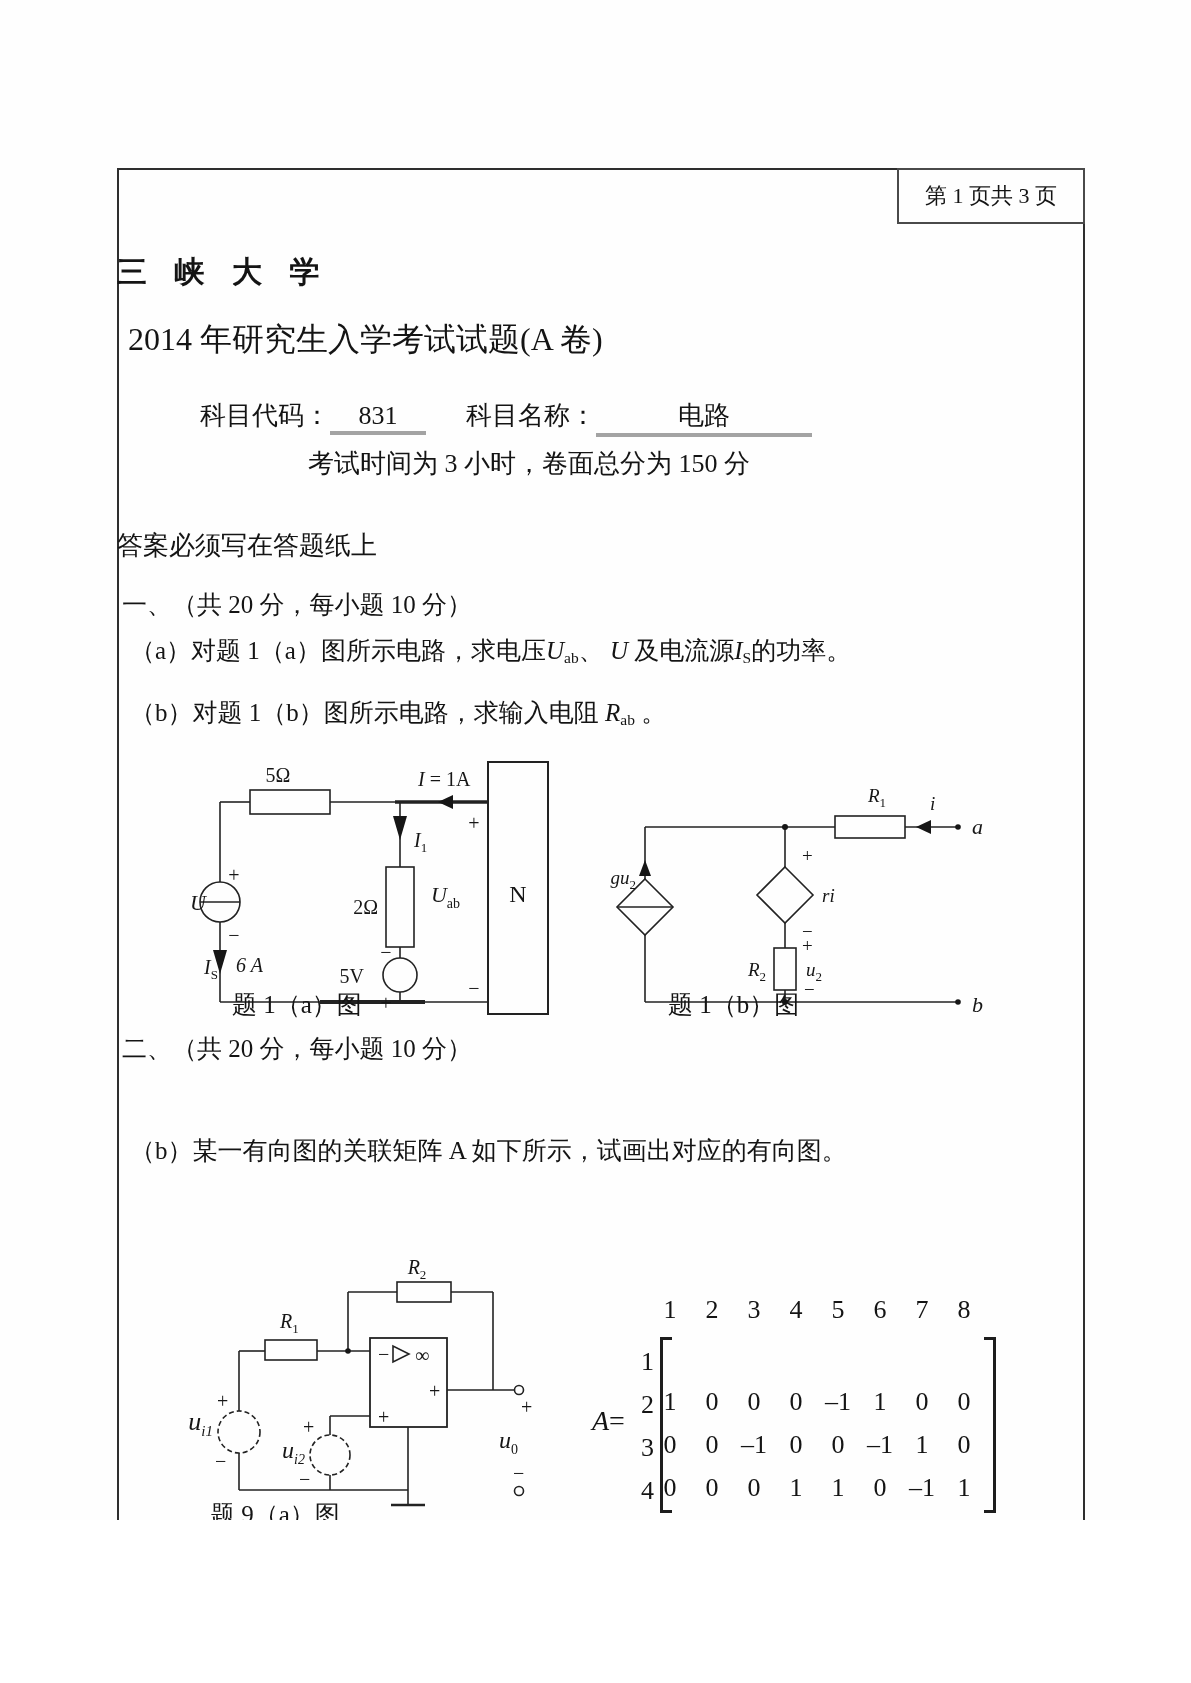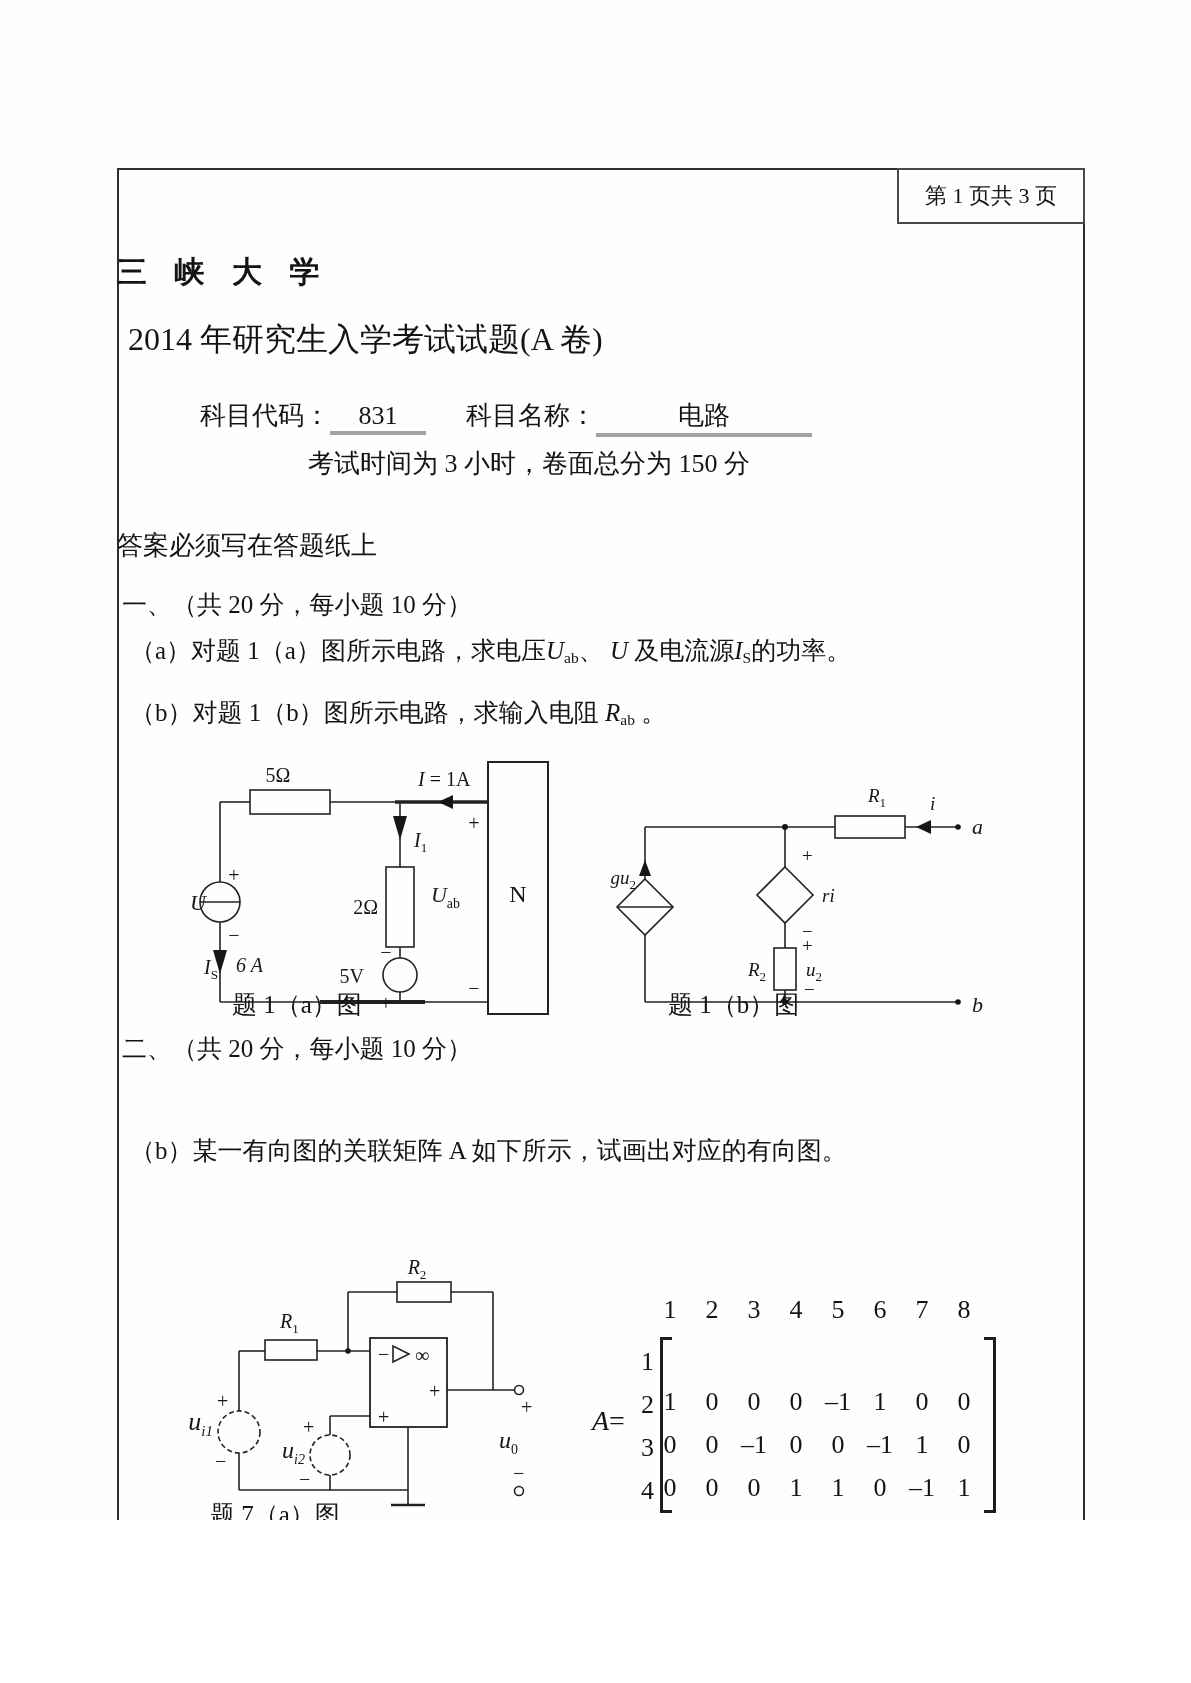--- a/index.html
+++ b/index.html
@@ -200,21 +200,21 @@
       <text x="48" y="252" text-anchor="end" font-size="26"><tspan class="it">u</tspan><tspan dy="6" font-size="15" class="it">i1</tspan></text>
       <text x="138" y="256">+</text>
       <text x="134" y="308">−</text>
       <text x="140" y="280" text-anchor="end" font-size="24"><tspan class="it">u</tspan><tspan dy="6" font-size="14" class="it">i2</tspan></text>
       <text x="356" y="236">+</text>
       <text x="348" y="302">−</text>
       <text x="334" y="270" font-size="24"><tspan class="it">u</tspan><tspan dy="6" font-size="14">0</tspan></text>
     </g>
   </svg>
 
-  <div class="abs ctr line" style="left:210px;top:1498px;width:190px;">题 7（a）图</div>
+  <div class="abs ctr line" style="left:210px;top:1498px;width:190px;">题 9（a）图</div>
 
   <div class="aeq">
     <span class="it">A</span><span>=</span>
   </div>
 
   <div class="mhead">
     <span>1</span>
       <span>2</span>
       <span>3</span>
       <span>4</span>

